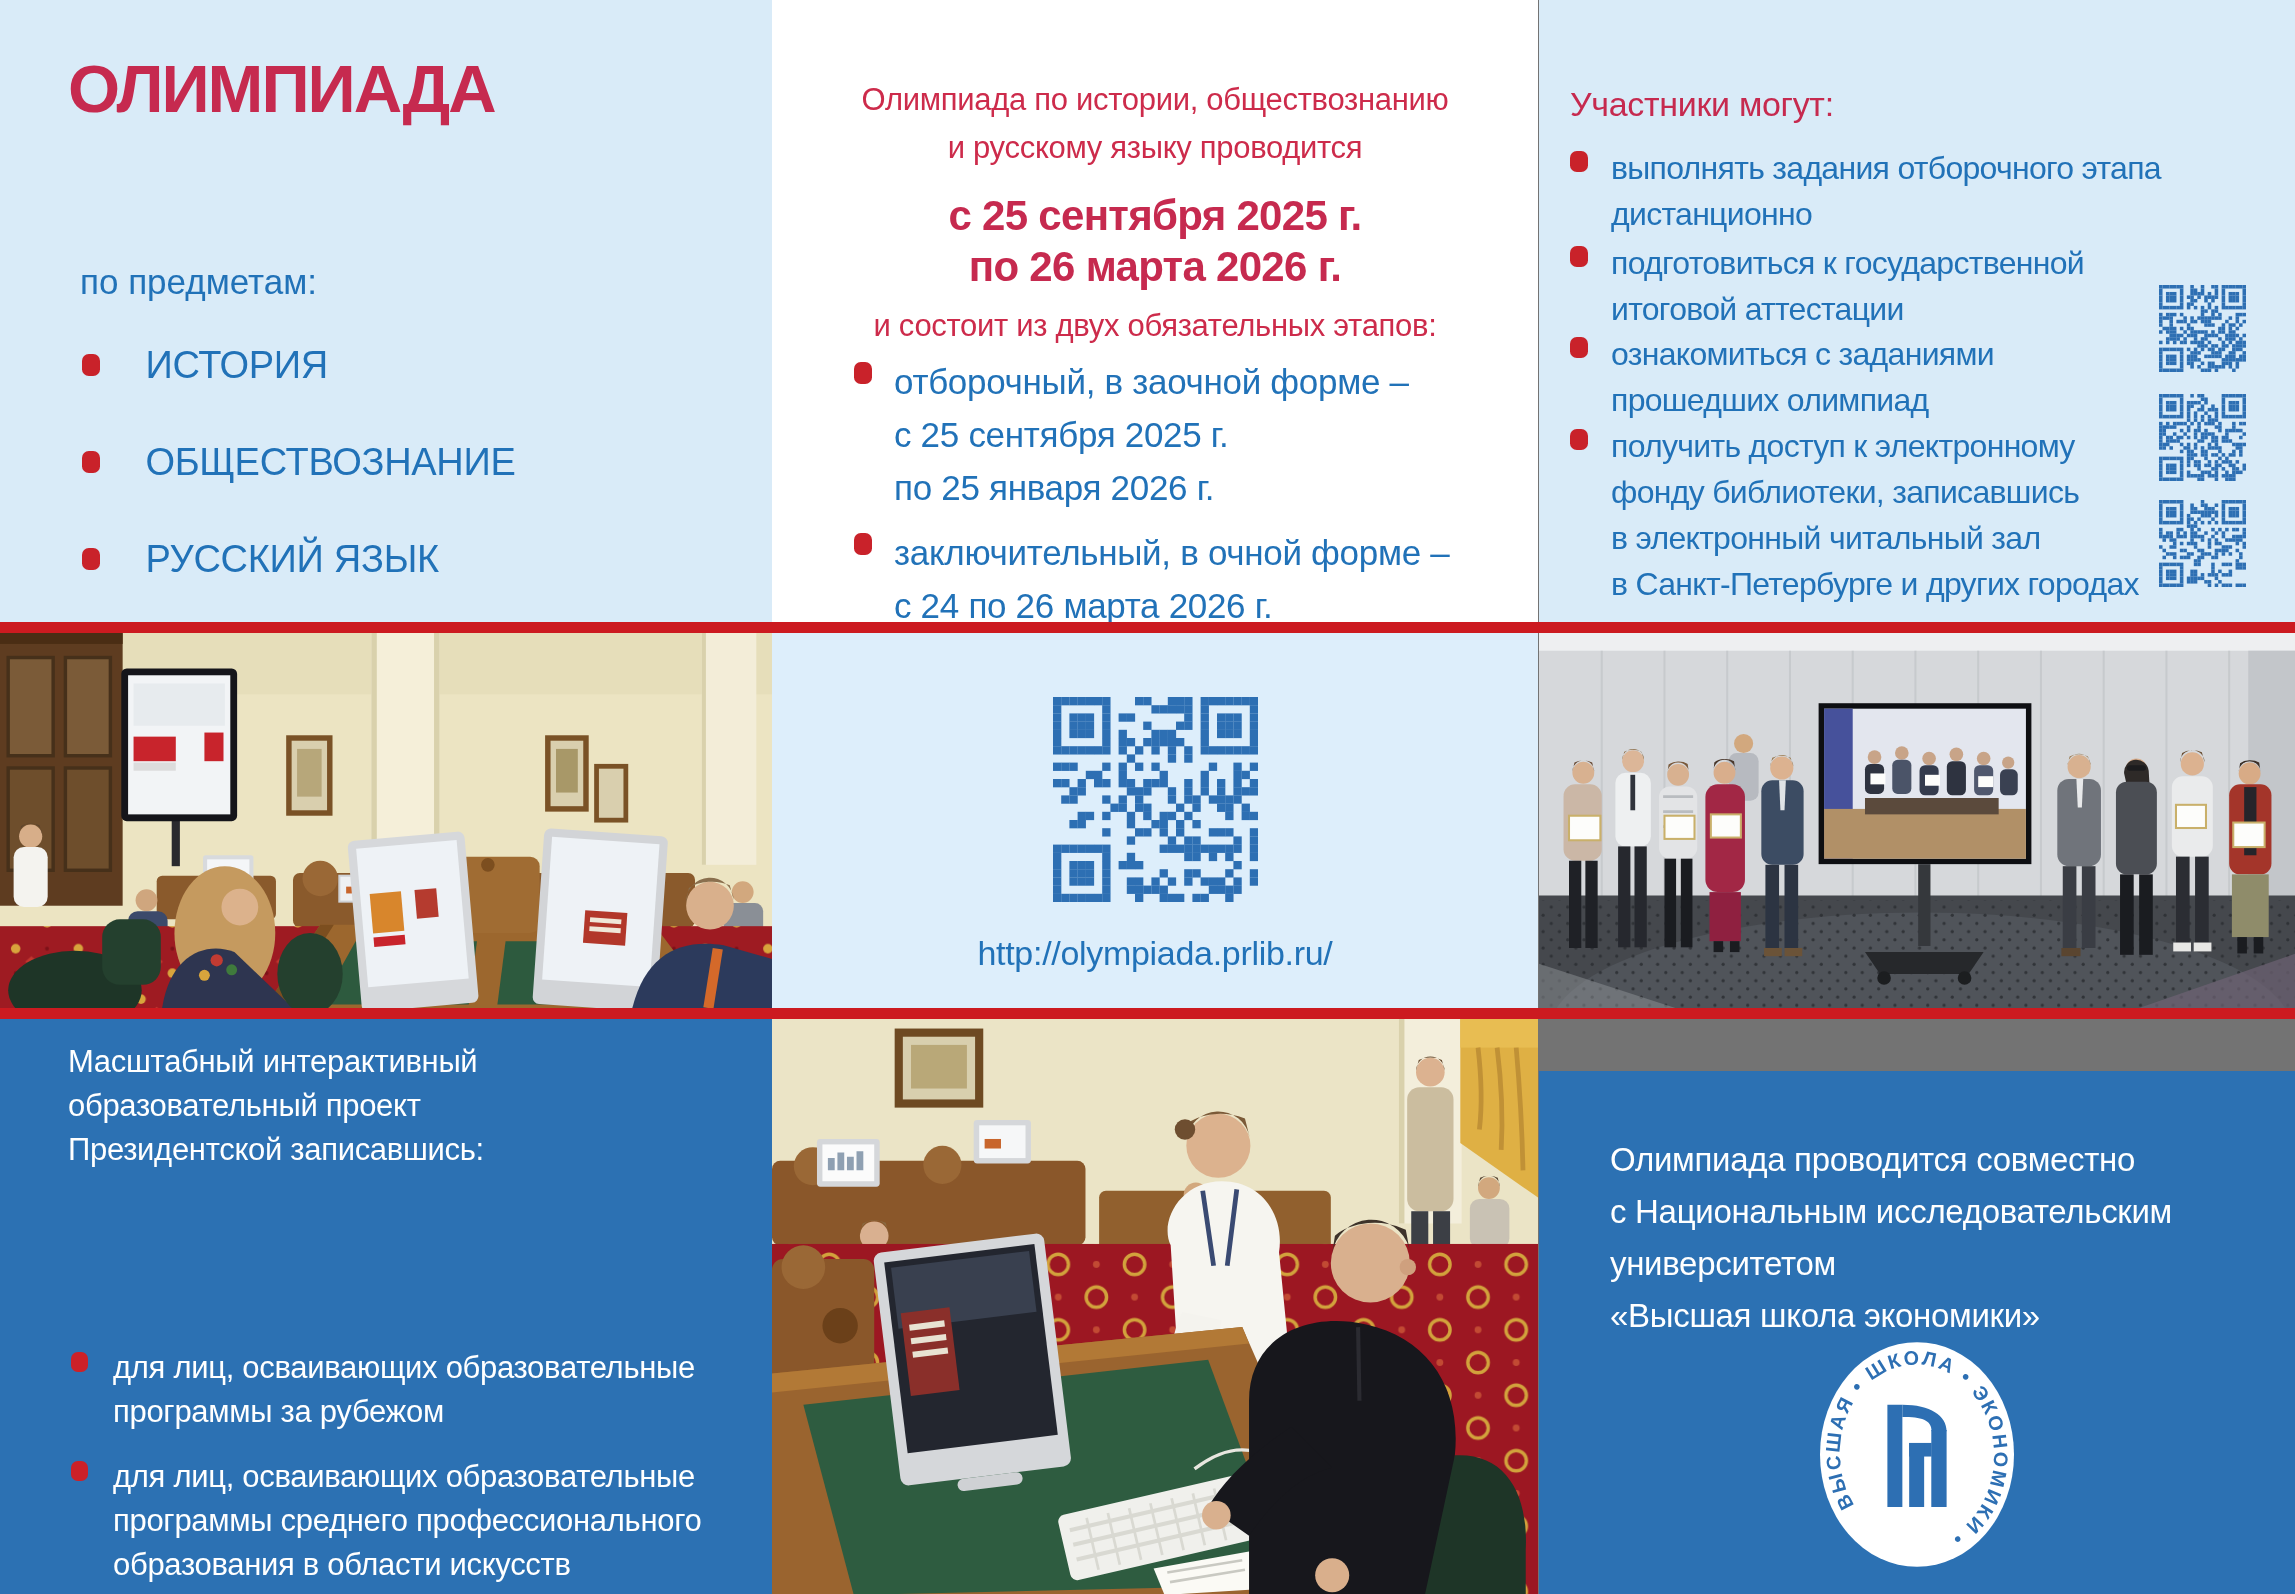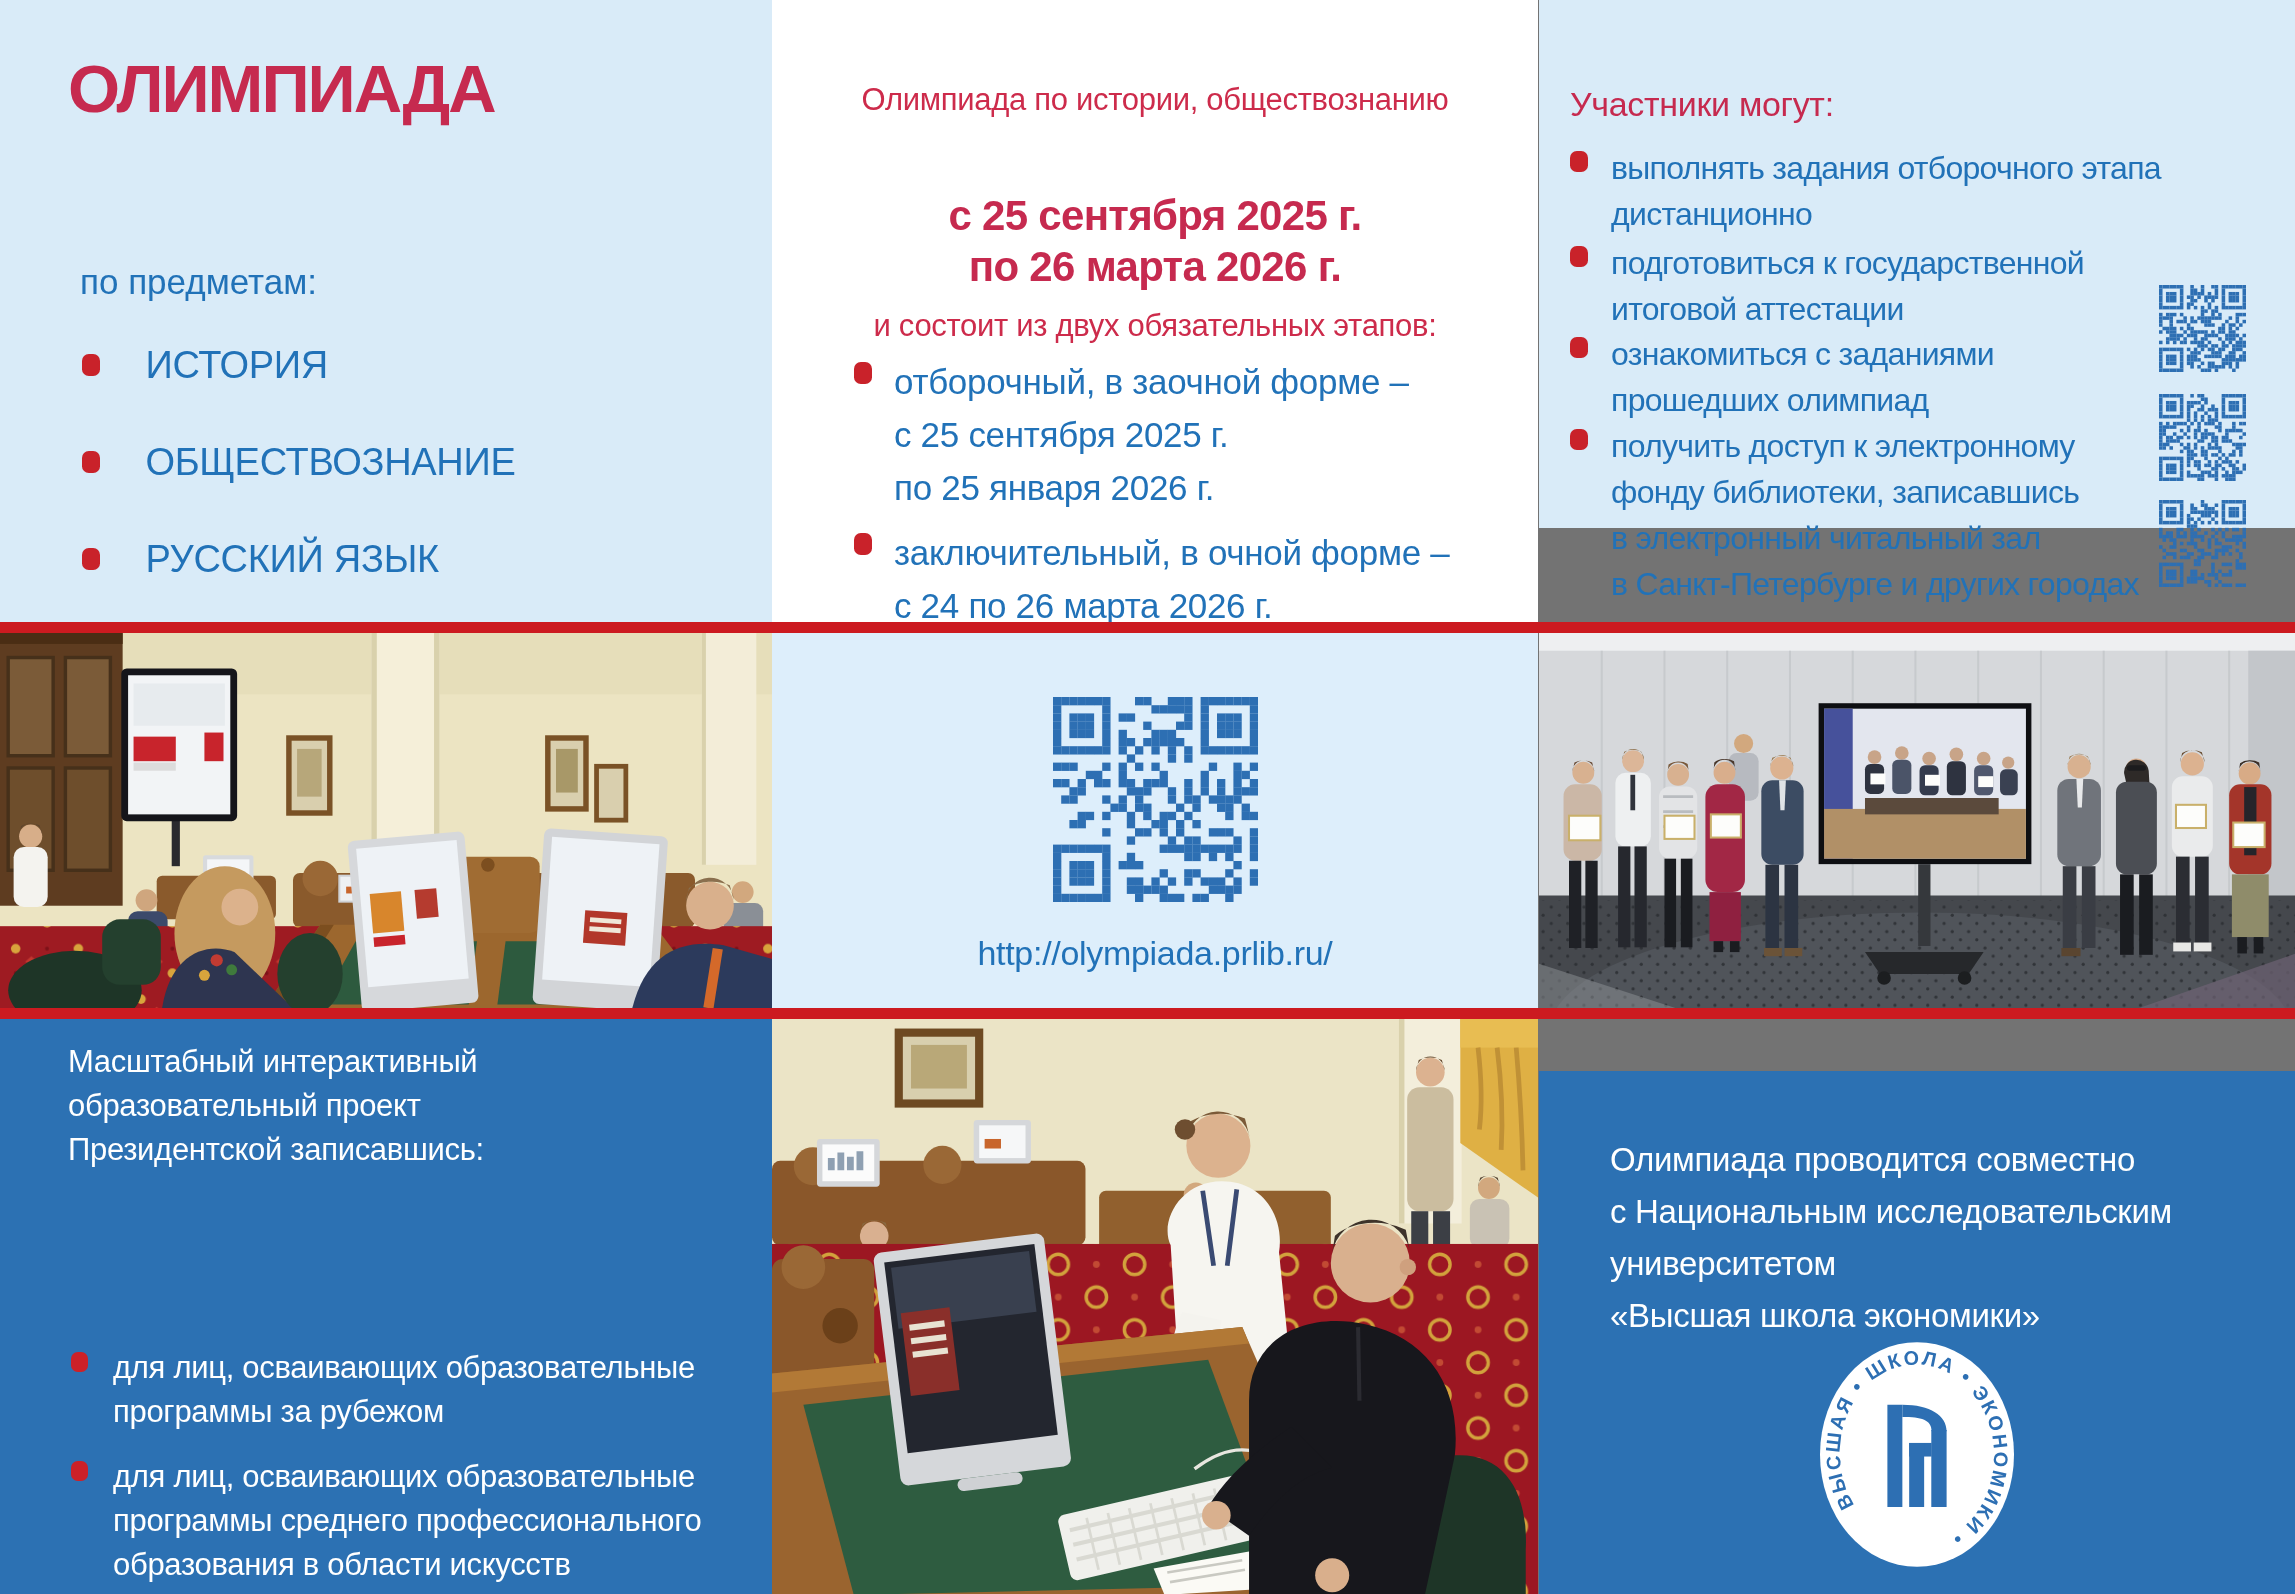--- a/index.html
+++ b/index.html
@@ -77,37 +77,38 @@
       </div>
       <div class="subject">
         <span class="sq"></span>
         <span class="txt">РУССКИЙ ЯЗЫК</span>
       </div>
     </div>
   </section>
 
   <section class="panel bg-white" style="left:772px;top:0;width:766px;height:622px;">
     <div class="sched-line" style="top:82px;">Олимпиада по истории, обществознанию</div>
+    <div class="sched-line" style="top:130px;">и русскому языку проводится</div>
     <div class="sched-date" style="top:192px;">с 25 сентября 2025 г.</div>
     <div class="sched-date" style="top:243px;">по 26 марта 2026 г.</div>
     <div class="stages-intro" style="top:308px;">и состоит из двух обязательных этапов:</div>
     <div class="mid-item" style="top:355px;">
       <span class="sq"></span>
       <div class="ln">отборочный, в заочной форме –</div>
       <div class="ln">с 25 сентября 2025 г.</div>
       <div class="ln">по 25 января 2026 г.</div>
     </div>
     <div class="mid-item" style="top:526px;">
       <span class="sq"></span>
       <div class="ln">заключительный, в очной форме –</div>
       <div class="ln">с 24 по 26 марта 2026 г.</div>
     </div>
   </section>
 
-  <section class="panel bg-lightblue" style="left:1539px;top:0;width:757px;height:528px;">
+  <section class="panel bg-lightblue" style="left:1539px;top:0;width:757px;height:622px;">
     <div class="part-header">Участники могут:</div>
     <div class="part-item" style="top:145px;">
       <span class="sq"></span>
       <div class="ln">выполнять задания отборочного этапа</div>
       <div class="ln">дистанционно</div>
     </div>
     <div class="part-item" style="top:240px;">
       <span class="sq"></span>
       <div class="ln">подготовиться к государственной</div>
       <div class="ln">итоговой аттестации</div>

